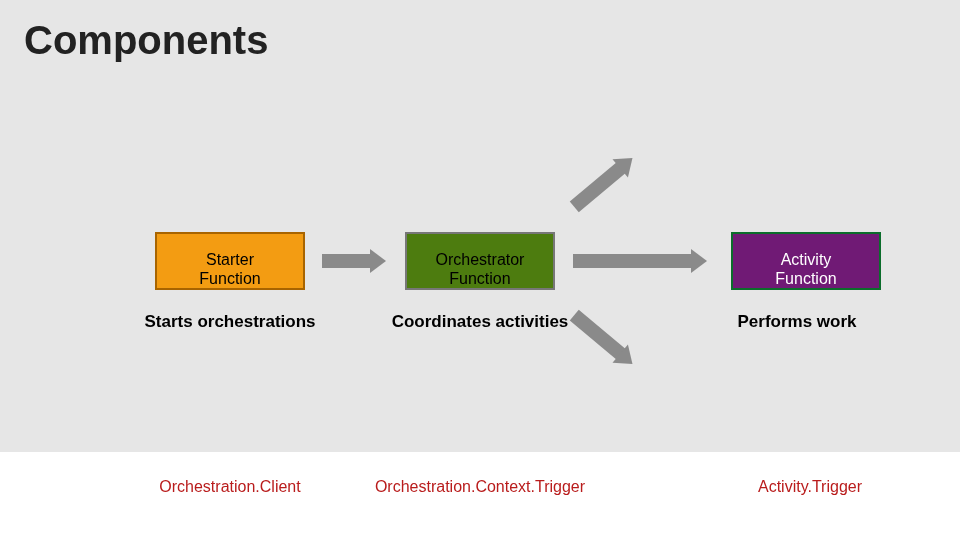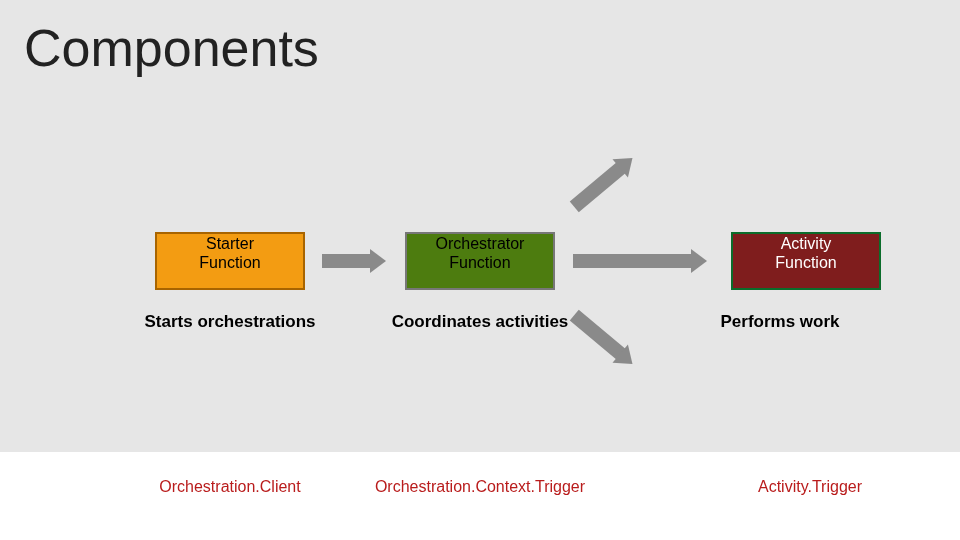--- a/index.html
+++ b/index.html
@@ -2,31 +2,31 @@
 <html><head>
 <meta charset="utf-8">
 <style>
   * { margin: 0; padding: 0; box-sizing: border-box; }
   html, body { width: 960px; height: 540px; overflow: hidden; font-family: "Segoe UI", Arial, sans-serif; }
   .slide {
     width: 960px; height: 540px; background: #e6e6e6; position: relative;
   }
   .title {
     position: absolute; left: 24px; top: 18px;
-    font-size: 52px; font-weight: 400; color: #222;
+    font-size: 40px; font-weight: 700; color: #222;
   }
   .box {
     position: absolute; width: 150px; height: 58px;
-    display: flex; align-items: flex-start; justify-content: center;
+    display: flex; align-items: flex-end; justify-content: center;
     text-align: center; font-size: 16px; line-height: 1.2;
     border: 2px solid;
   }
   .box-orange { background: #f39c12; border-color: #a86400; color: #000; }
   .box-gray   { background: #4d7c0f; border-color: #777; color: #000; }
-  .box-green  { background: #7f1d1d; border-color: #0b6d2b; color: #fff; }
+  .box-green  { background: #701a75; border-color: #0b6d2b; color: #fff; }
   .desc {
     position: absolute; font-size: 17px; font-weight: 600; color: #000;
     text-align: center;
   }
   .footer-band {
     position: absolute; left: 0; right: 0; top: 452px; height: 88px;
     background: #fff;
   }
   .footer-label {
     position: absolute; font-size: 16px; color: #b91c1c; text-align: center;
@@ -85,20 +85,20 @@
 
   <div class="arrow-diag" style="left:567px; top:180px; transform:rotate(-40deg);">
     <div class="head-r"></div>
   </div>
   <div class="arrow-diag" style="left:567px; top:328px; transform:rotate(40deg);">
     <div class="head-r"></div>
   </div>
 
   <div class="desc" style="left:130px; top:312px; width:200px;">Starts orchestrations</div>
   <div class="desc" style="left:380px; top:312px; width:200px;">Coordinates activities</div>
-  <div class="desc" style="left:680px; top:312px; width:200px;">Performs work</div>
+  <div class="desc" style="left:697px; top:312px; width:200px;">Performs work</div>
 
   <div class="footer-band"></div>
   <div class="footer-label" style="left:110px; top:478px; width:240px;">Orchestration.Client</div>
   <div class="footer-label" style="left:350px; top:478px; width:260px;">Orchestration.Context.Trigger</div>
   <div class="footer-label" style="left:700px; top:478px; width:220px;">Activity.Trigger</div>
 
 </div>
 
 </body></html>

